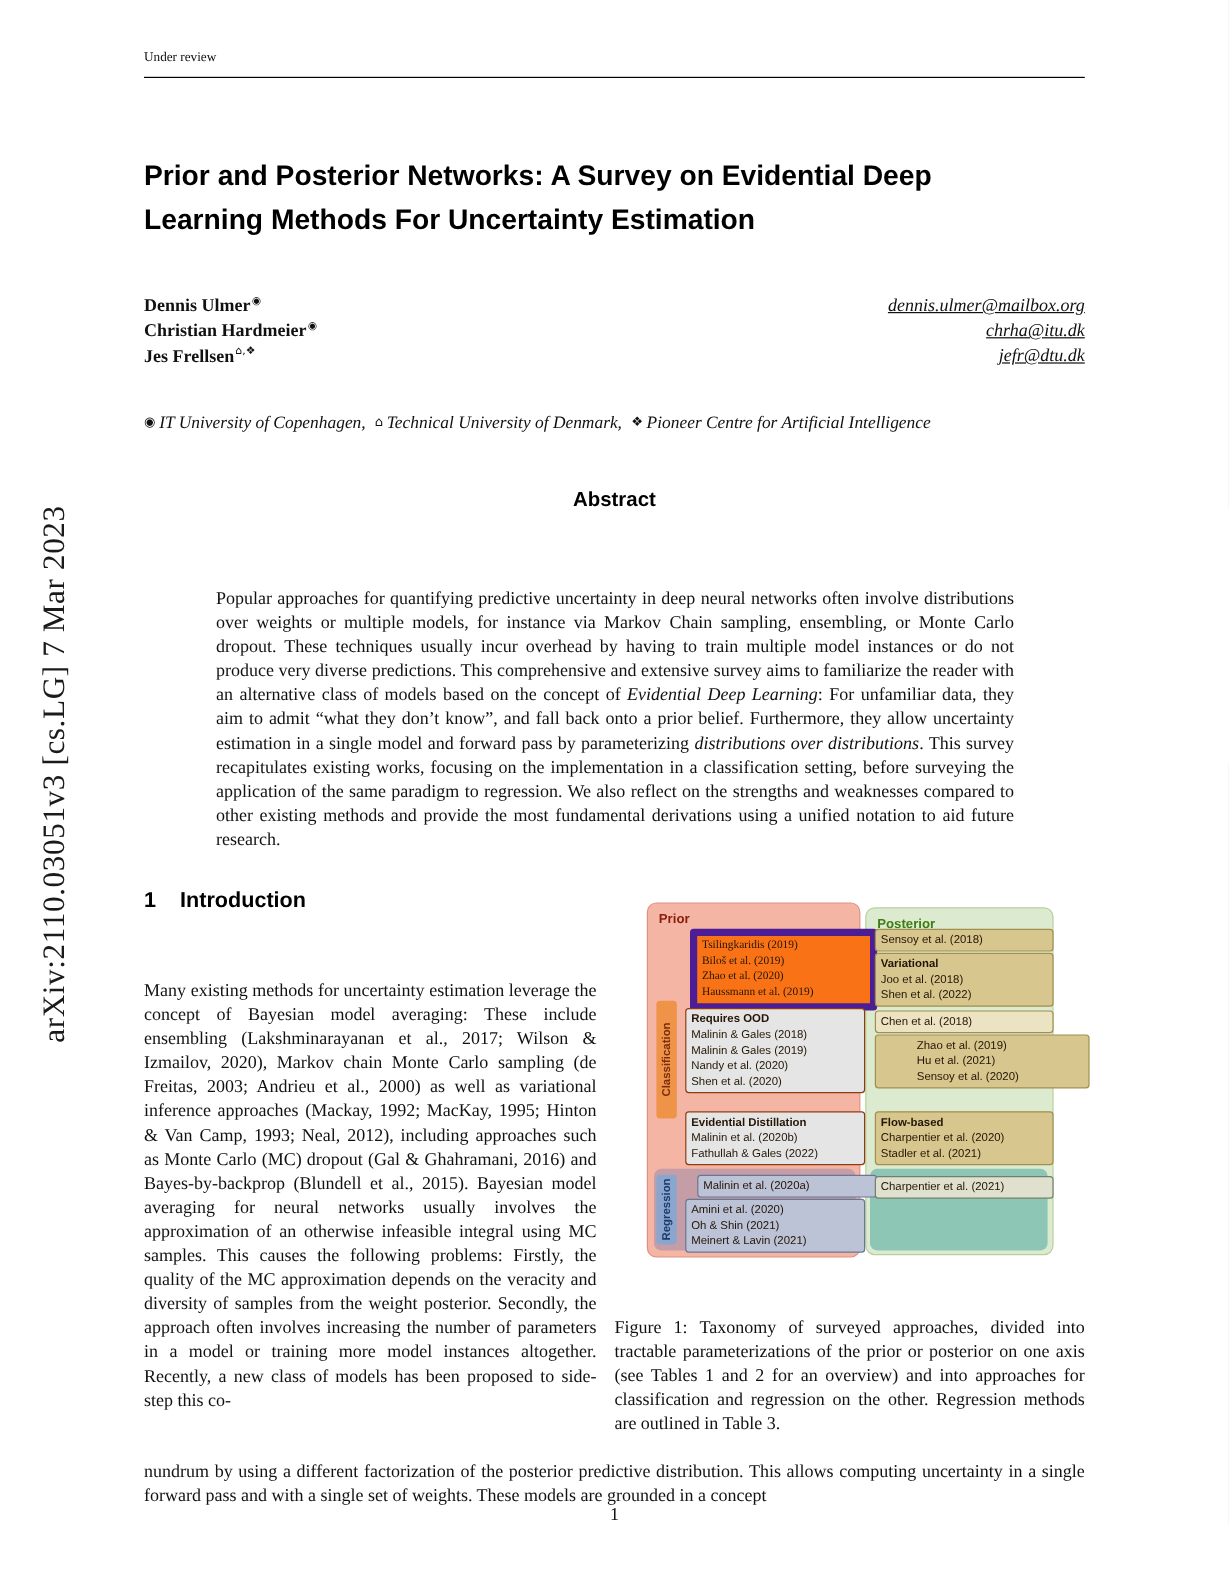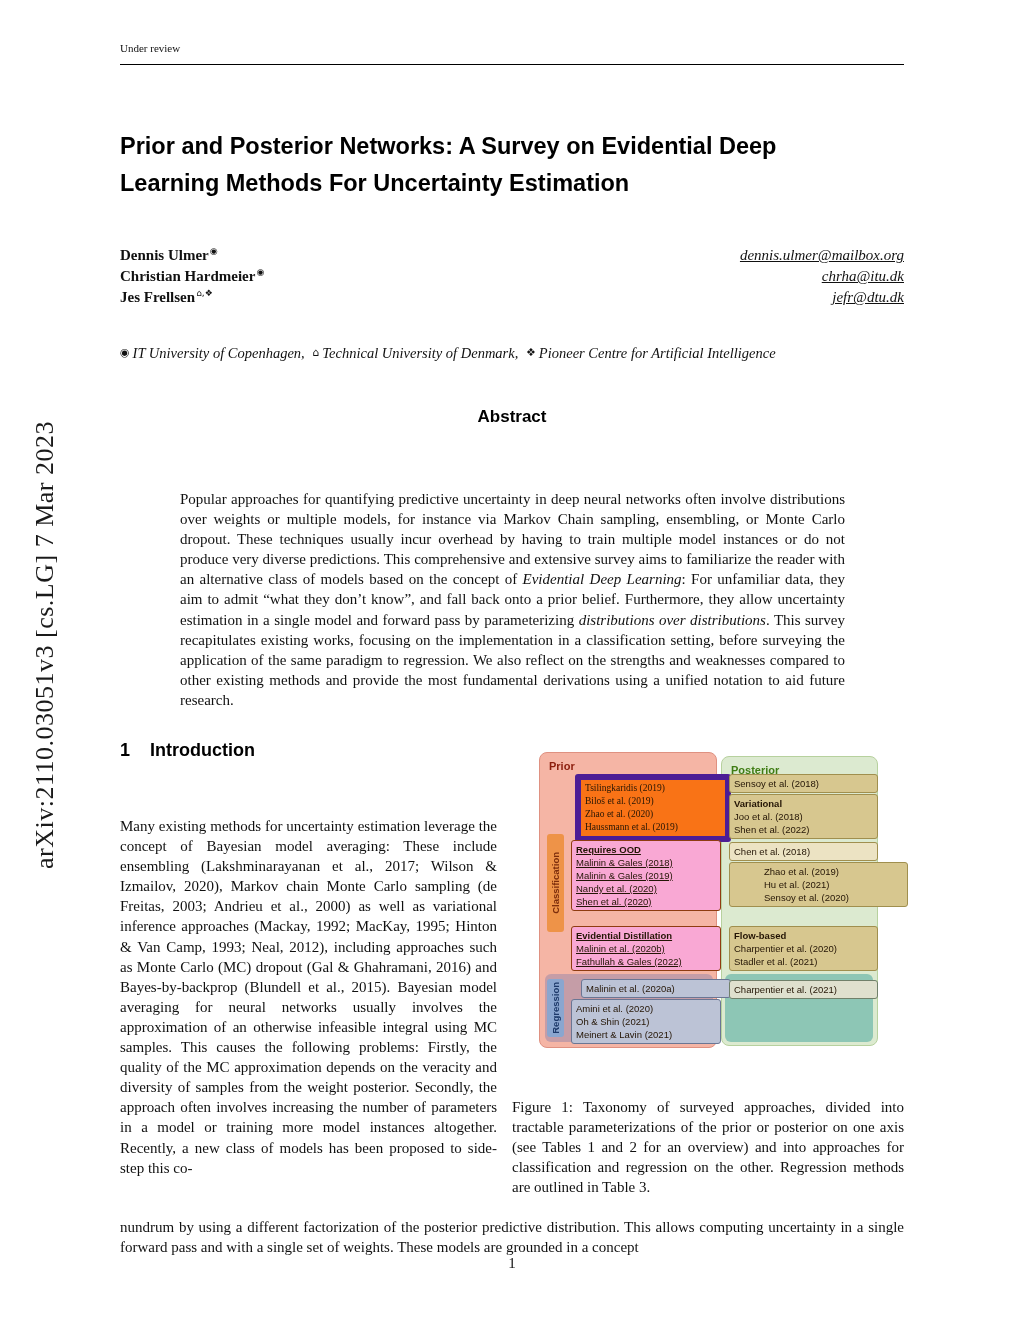--- a/index.html
+++ b/index.html
@@ -41,21 +41,21 @@
   .band { position:absolute; border-radius:6px; }
   .strip { position:absolute; border-radius:3px; display:flex; align-items:center; justify-content:center; }
   .rot { writing-mode:vertical-rl; transform:rotate(180deg); font-family:"Liberation Sans", sans-serif; font-weight:bold; font-size:9.5px; white-space:nowrap; }
   .fbox {
     position:absolute; border-radius:3px; padding:2px 4px;
     font-family:"Liberation Sans", sans-serif; font-size:9.5px; line-height:13px; color:#241505;
   }
   .fbox .ftitle { font-weight:bold; }
   .fentry { white-space:nowrap; overflow:hidden; }
   .orange { background:#f97316; border:6px solid #4c1d95;font-family:Liberation Serif, serif; }
-  .orange-strong { background:#f9a8d4; border:1.2px solid #8f3c10;text-decoration:underline; }
+  .orange-strong { background:#e5e5e5; border:1.2px solid #8f3c10; }
   .tan { background:#d7c78f; border:1px solid #a08f4e; }
   .tan-light { background:#ece3c3; border:1px solid #a08f4e; }
   .bluegrey { background:#bcc3d6; border:1px solid #6a7694; }
   .tealbox { background:#dfe0ce; border:1px solid #70806a; }
 </style>
 </head>
 <body>
 
 <div class="page">
 

